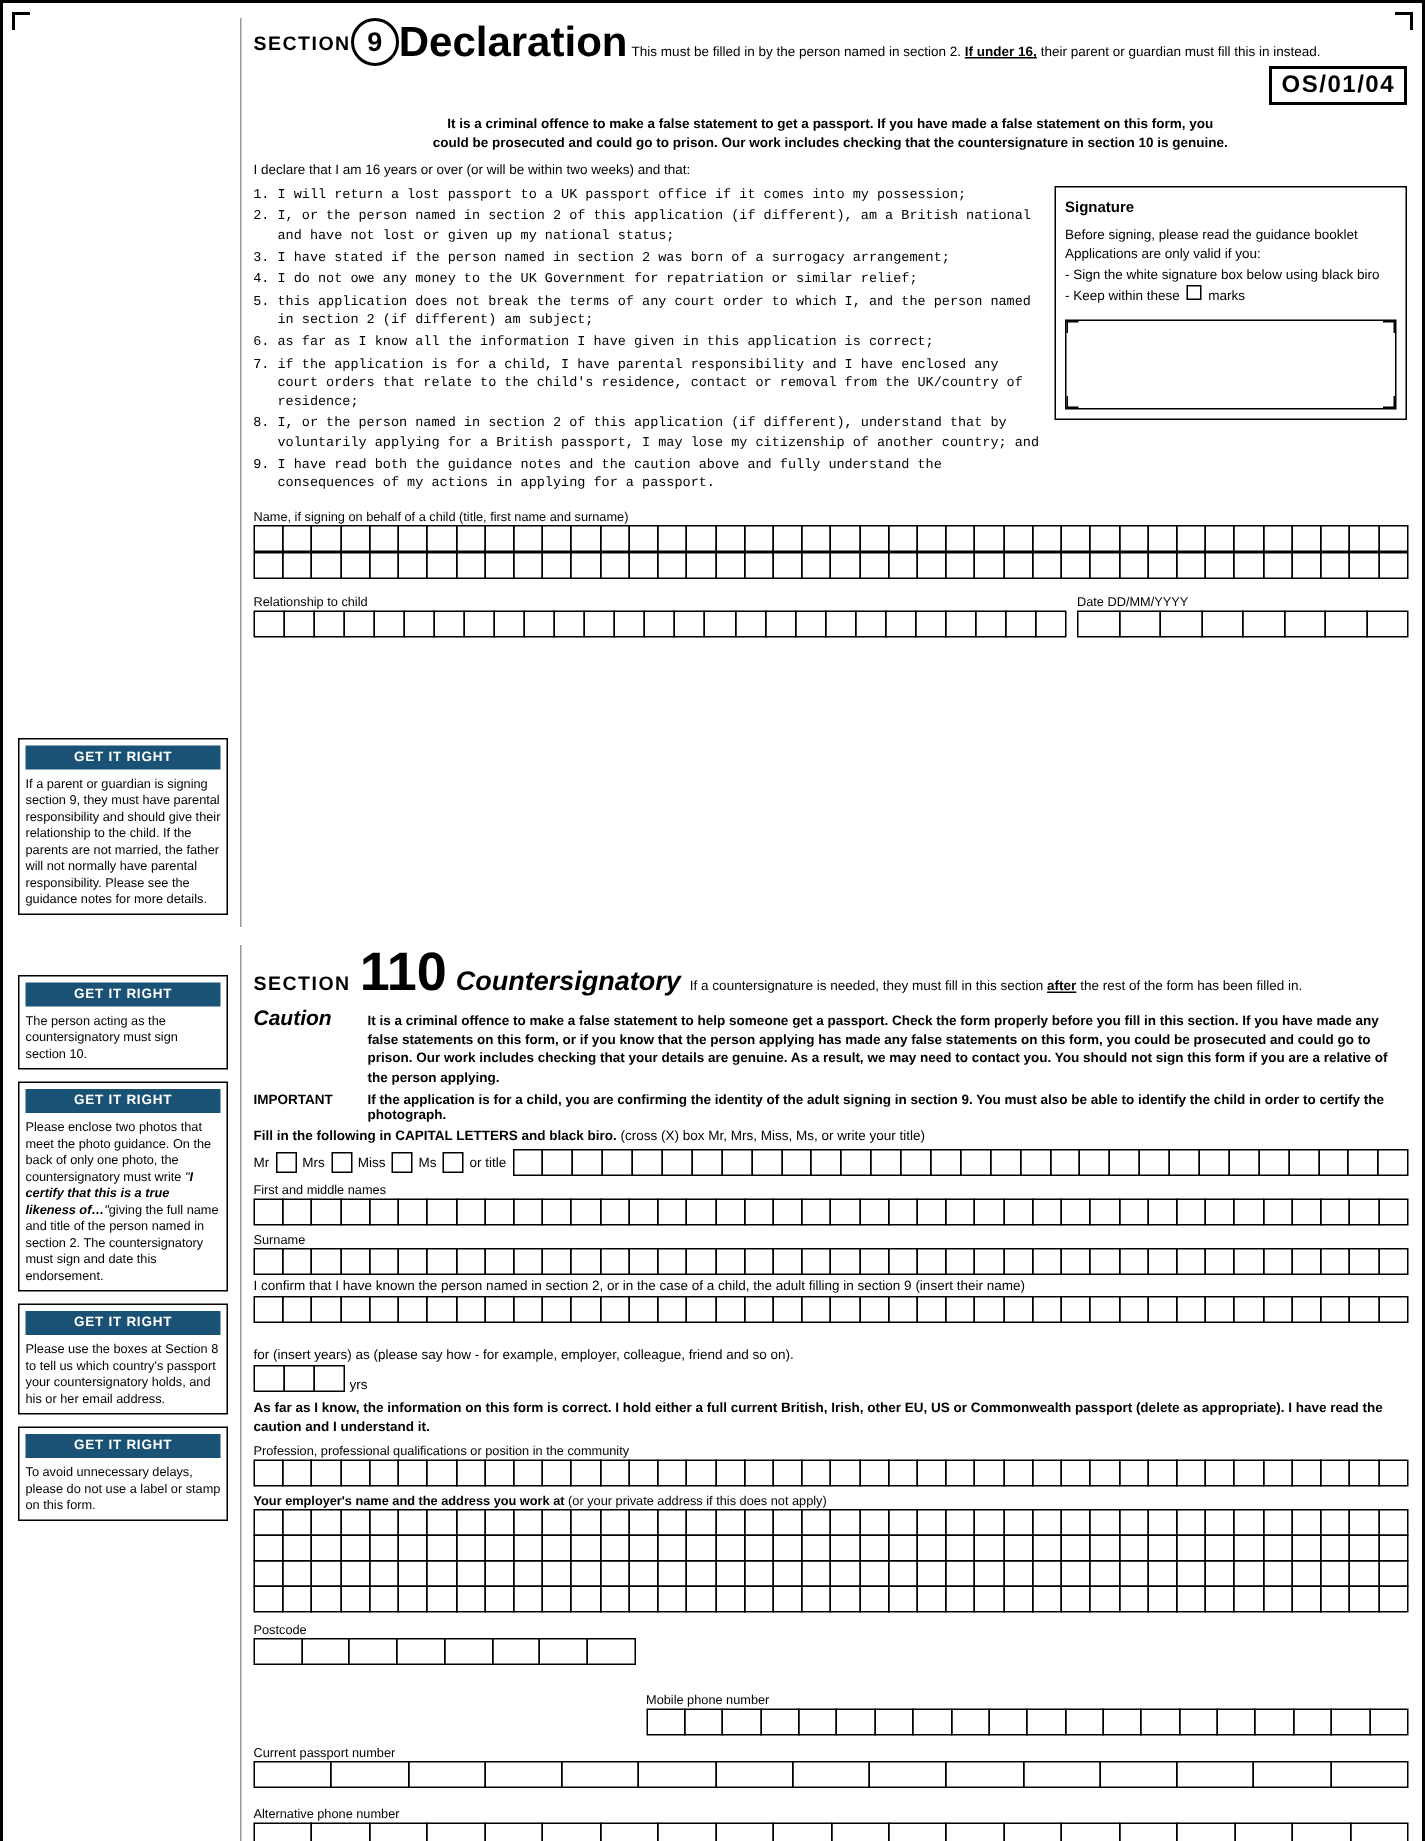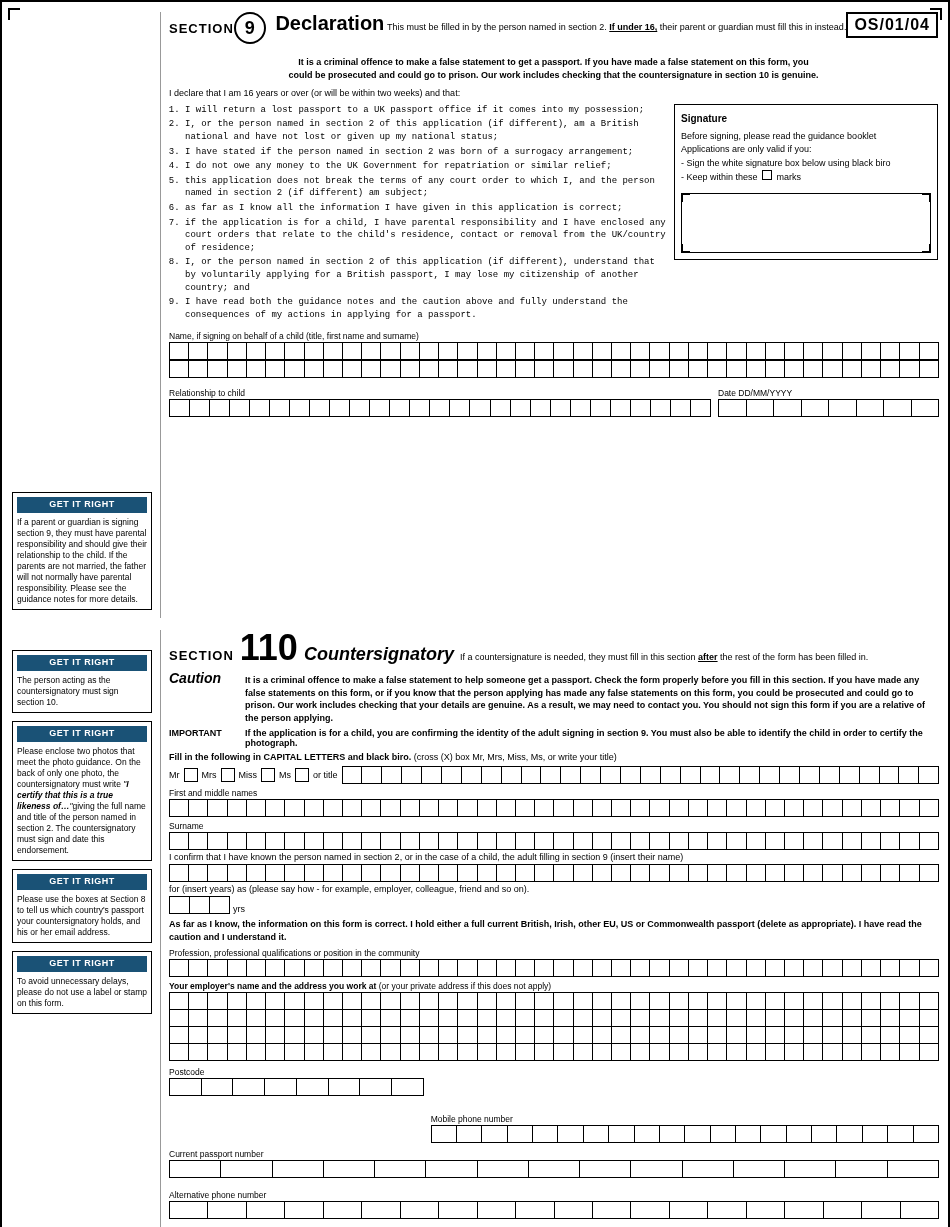--- a/index.html
+++ b/index.html
@@ -66,21 +66,21 @@
       padding-right: 8px;
     }
     .content {
       flex: 1;
       border-left: 1px solid #999;
       padding-left: 8px;
     }
 
     
     .declaration-title {
-      font-size: 20px;
+      font-size: 28px;
       font-weight: bold;
       display: inline;
     }
     .declaration-subtitle {
       font-size: 9px;
       display: inline;
     }
     .form-number {
       font-size: 16px;
       font-weight: bold;
@@ -217,21 +217,21 @@
       display: flex;
       gap: 6px;
     }
     .sec9-left-text {
       flex: 1;
       font-size: 9px;
       line-height: 1.4;
       font-family: Liberation Mono, monospace;
     }
     .sec9-right-sig {
-      width: 264px;
+      width: 235px;
     }
   </style>
 </head>
 <body>
 
 <div class="page">
   <div class="page-corner tl"></div>
   <div class="page-corner tr"></div>
 
   <div class="main-layout">
@@ -624,21 +624,21 @@
           <div class="grid-cell"></div>
           <div class="grid-cell"></div>
           <div class="grid-cell"></div>
           <div class="grid-cell"></div>
           <div class="grid-cell"></div>
           <div class="grid-cell"></div>
           <div class="grid-cell"></div>
         </div>
       </div>
 
-      <div style="margin-bottom:2px;">
+      <div style="margin-bottom:16px;">
         <div style="font-size:9px; margin-bottom:2px;">I confirm that I have known the person named in section 2, or in the case of a child, the adult filling in section 9 (insert their name)</div>
         <div class="grid-field">
           <div class="grid-cell"></div>
           <div class="grid-cell"></div>
           <div class="grid-cell"></div>
           <div class="grid-cell"></div>
           <div class="grid-cell"></div>
           <div class="grid-cell"></div>
           <div class="grid-cell"></div>
           <div class="grid-cell"></div>

